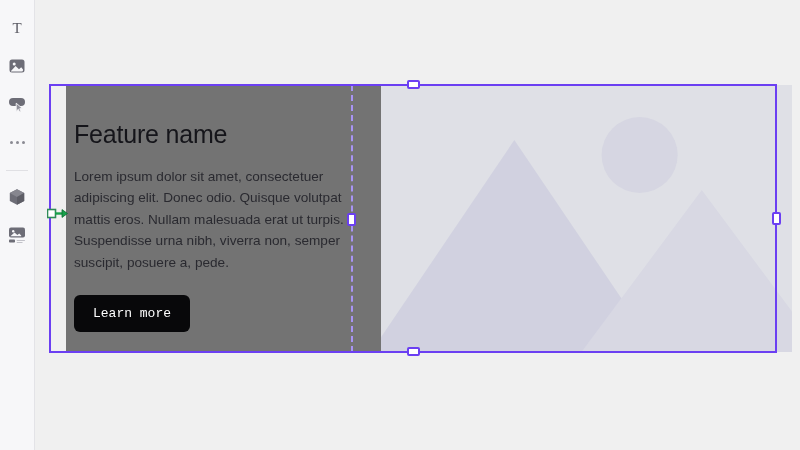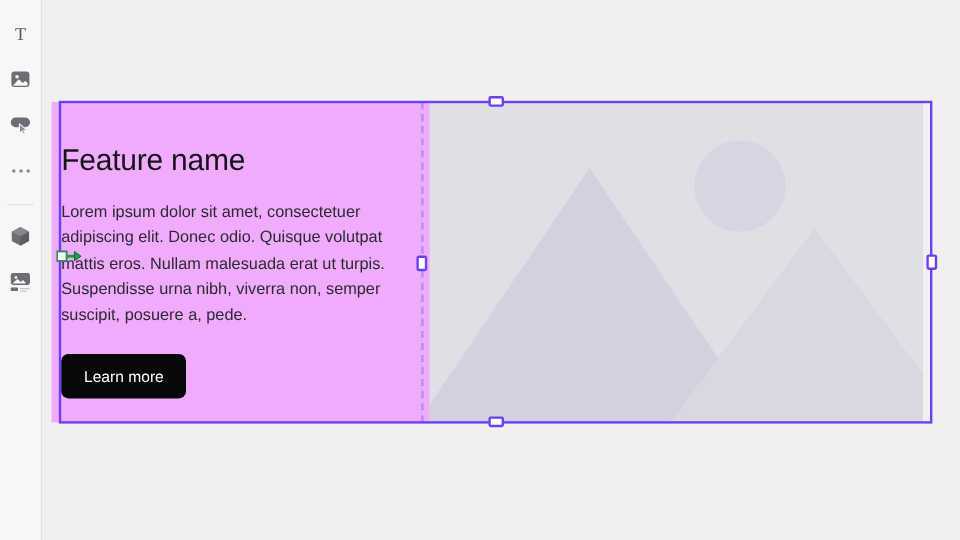--- a/index.html
+++ b/index.html
@@ -55,25 +55,25 @@
   #canvas {
     position: absolute;
     left: 36px; top: 0;
     width: 764px; height: 450px;
     background: #f0f0f0;
   }
 
   
   #feature-section {
     position: absolute;
-    left: 7px;   
+    left: 30px;   
     top: 85px;
     width: 726px; 
     height: 267px;
-    background: #f0abfc;
+    background: #737373;
     display: flex;
     overflow: hidden;
   }
   #feature-text-col {
     width: 315px;
     flex: none;
     padding: 36px 24px 0 8px;
     position: relative;
   }
   #feature-title {
@@ -94,21 +94,21 @@
   }
   #learn-more-button {
     display: inline-block;
     background: #08080a;
     color: #ffffff;
     font-size: 13px;
     padding: 11px 19px;
     border-radius: 6px;
     border: none;
     cursor: pointer;
-    font-family: Liberation Sans, sans-serif;
+    font-family: Liberation Mono, monospace;
   }
 
   
   #feature-media {
     flex: 1;
     position: relative;
     background: #dfe0e6;
     overflow: hidden;
   }
   #feature-media svg { display: block; width: 100%; height: 100%; }

